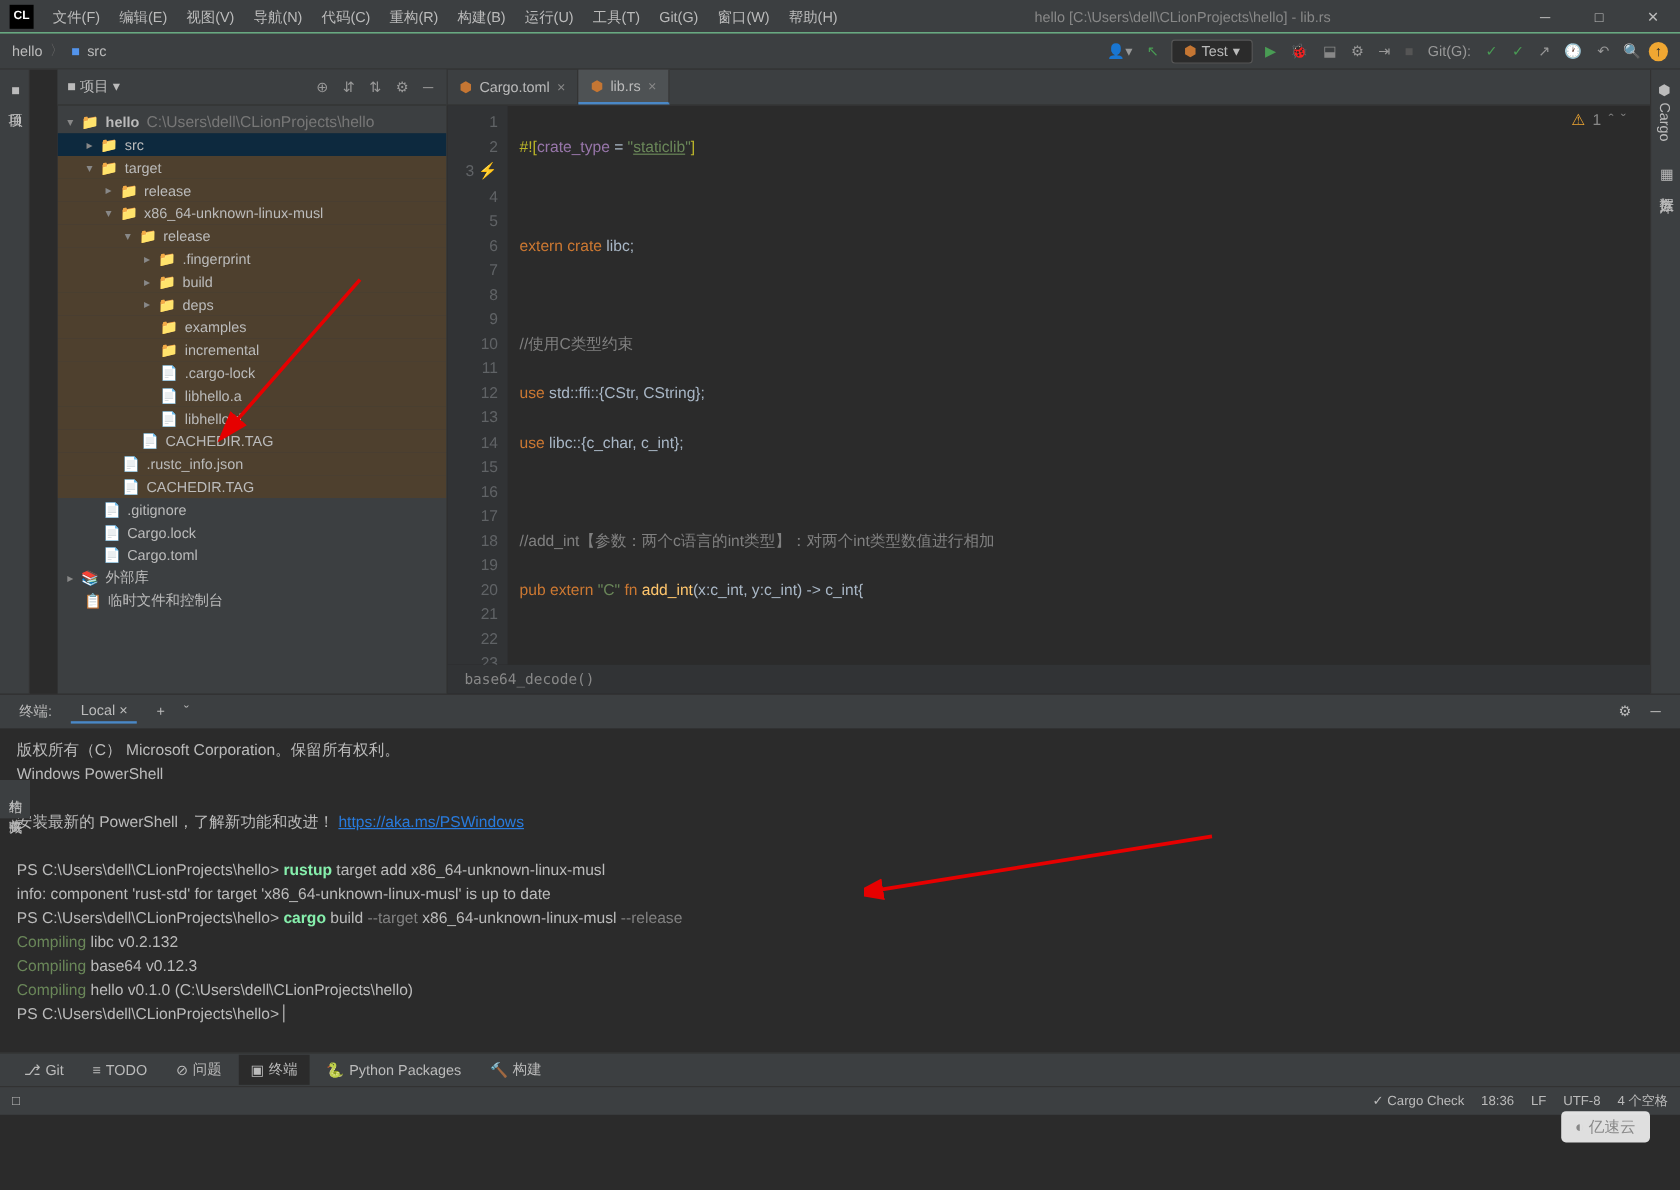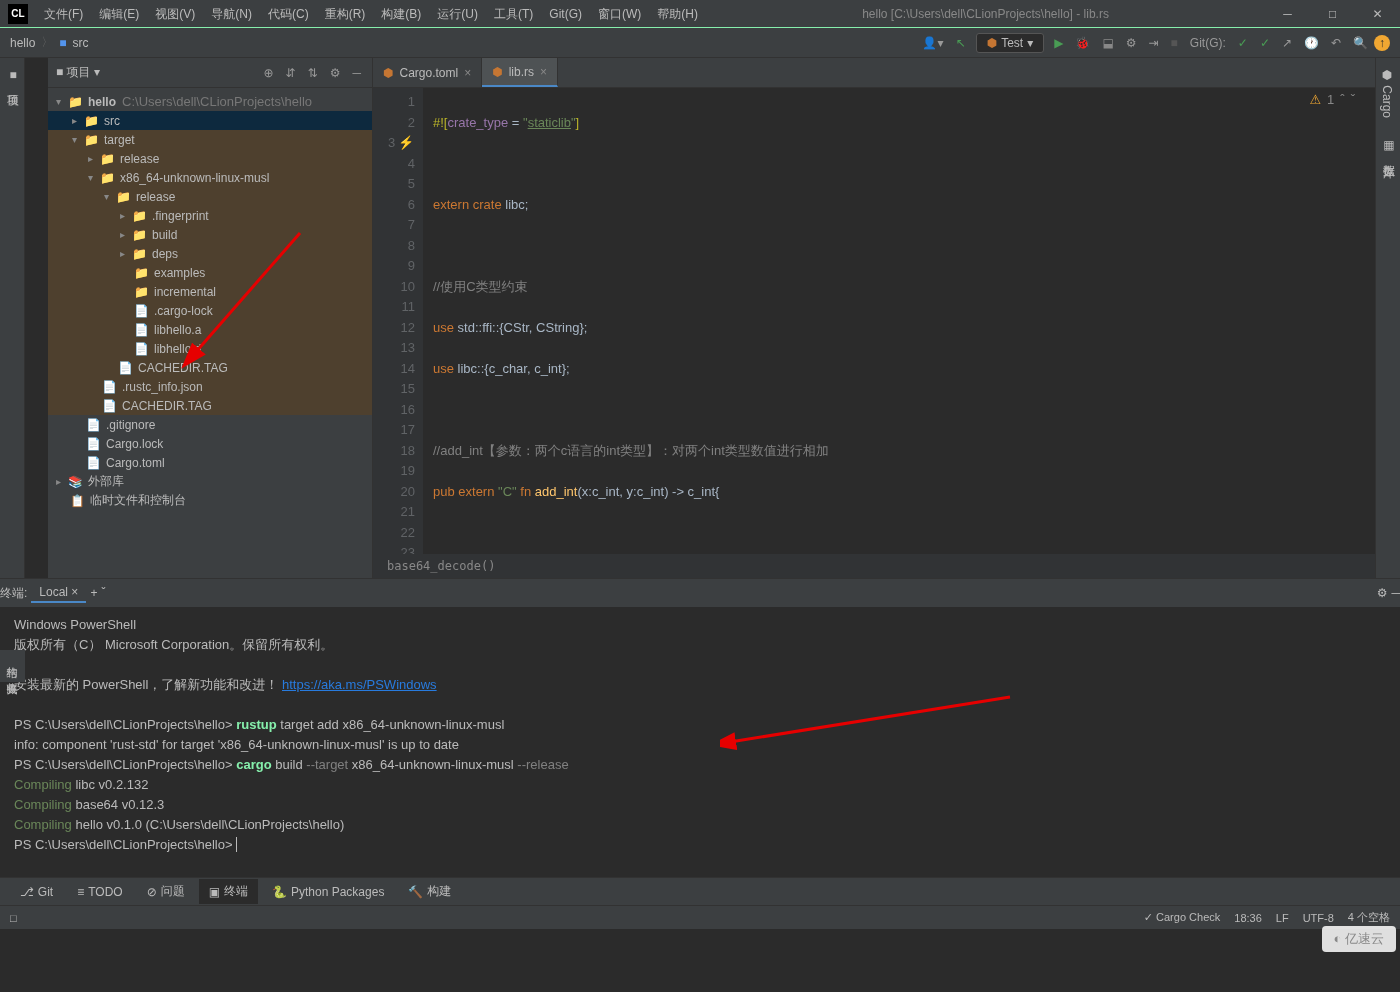--- a/index.html
+++ b/index.html
@@ -55,36 +55,36 @@
 .k-gray { color:#808080; }
 .k-purple { color:#9876aa; }
 .k-olive { color:#bbb529; }
 .k-ul { text-decoration:underline; }
 .editor-status { position:absolute; top:4px; right:20px; display:flex; gap:6px; align-items:center; color:#888; }
 .editor-status .warn { color:#f0a732; }
 .breadcrumb-bar { height:24px; background:#313335; padding:0 14px; line-height:24px; color:#888; font-family:Consolas,monospace; font-size:12px; }
 .right-gutter { width:25px; background:#3c3f41; border-left:1px solid #323232; }
 .right-gutter .vtext { writing-mode:vertical-rl; padding:10px 4px; color:#bbb; cursor:pointer; }
 .terminal-panel { background:#2b2b2b; border-top:1px solid #323232; }
-.term-hdr { height:28px; display:flex; align-items:center; padding:0 0; background:#3c3f41; gap:4px; }
+.term-hdr { height:28px; display:flex; align-items:center; padding:0 16px; background:#3c3f41; gap:16px; }
 .term-hdr .spacer { flex:1; }
 .term-tab { padding:2px 8px; border-bottom:2px solid #4a88c7; }
 .term-body { padding:8px 14px; font-family:Consolas,monospace; font-size:13px; line-height:20px; color:#bbb; height:270px; position:relative; }
 .t-yellow { color:#86efac;font-weight:bold; }
 .t-green { color:#6a8759; }
 .t-gray { color:#808080; }
 .t-link { color:#287bde; text-decoration:underline; }
 .left-vtabs { position:absolute; left:0; top:650px; width:25px; background:#3c3f41; }
 .left-vtabs .vtext { writing-mode:vertical-rl; padding:8px 4px; color:#bbb; cursor:pointer; font-size:11px; }
 .bottom-tabs { height:28px; background:#3c3f41; display:flex; align-items:center; padding:0 10px; gap:4px; border-top:1px solid #323232; }
 .bottom-tabs .btab { padding:4px 10px; cursor:pointer; display:flex; gap:4px; align-items:center; }
 .bottom-tabs .btab.active { background:#2b2b2b; }
 .statusbar { height:24px; background:#3c3f41; display:flex; align-items:center; padding:0 10px; border-top:1px solid #323232; gap:14px; font-size:11px; }
 .statusbar .spacer { flex:1; }
-.watermark { position:absolute; right:4px; bottom:40px; background:rgba(255,255,255,0.85); color:#888; padding:4px 12px; border-radius:4px; font-size:13px; }
+.watermark { position:absolute; right:25px; bottom:40px; background:rgba(255,255,255,0.85); color:#888; padding:4px 12px; border-radius:4px; font-size:13px; }
 .arrow-anno { position:absolute; pointer-events:none; }
 </style>
 </head>
 <body>
 
 <div class="titlebar">
   <div class="logo">CL</div>
   <div class="menu-item">文件(F)</div>
   <div class="menu-item">编辑(E)</div>
   <div class="menu-item">视图(V)</div>
@@ -344,22 +344,22 @@
   <div class="term-hdr">
     <span>终端:</span>
     <span class="term-tab"><span>Local</span> ×</span>
     <span>+</span>
     <span>ˇ</span>
     <div class="spacer"></div>
     <span>⚙</span>
     <span>─</span>
   </div>
   <div class="term-body">
+<div>版权所有（C） Microsoft Corporation。保留所有权利。</div>
 <div>Windows PowerShell</div>
-<div>版权所有（C） Microsoft Corporation。保留所有权利。</div>
 <div>&nbsp;</div>
 <div><span>安装最新的 PowerShell，了解新功能和改进！</span> <a class="t-link">https://aka.ms/PSWindows</a></div>
 <div>&nbsp;</div>
 <div><span>PS C:\Users\dell\CLionProjects\hello&gt;</span> <span class="t-yellow">rustup</span><span> target add x86_64-unknown-linux-musl</span></div>
 <div>info: component 'rust-std' for target 'x86_64-unknown-linux-musl' is up to date</div>
 <div><span>PS C:\Users\dell\CLionProjects\hello&gt;</span> <span class="t-yellow">cargo</span><span> build </span><span class="t-gray">--target</span><span> x86_64-unknown-linux-musl </span><span class="t-gray">--release</span></div>
 <div><span class="t-green">   Compiling</span><span> libc v0.2.132</span></div>
 <div><span class="t-green">   Compiling</span><span> base64 v0.12.3</span></div>
 <div><span class="t-green">   Compiling</span><span> hello v0.1.0 (C:\Users\dell\CLionProjects\hello)</span></div>
 <div><span>PS C:\Users\dell\CLionProjects\hello&gt;</span> <span style="border-left:1px solid #bbb;">&nbsp;</span></div>

